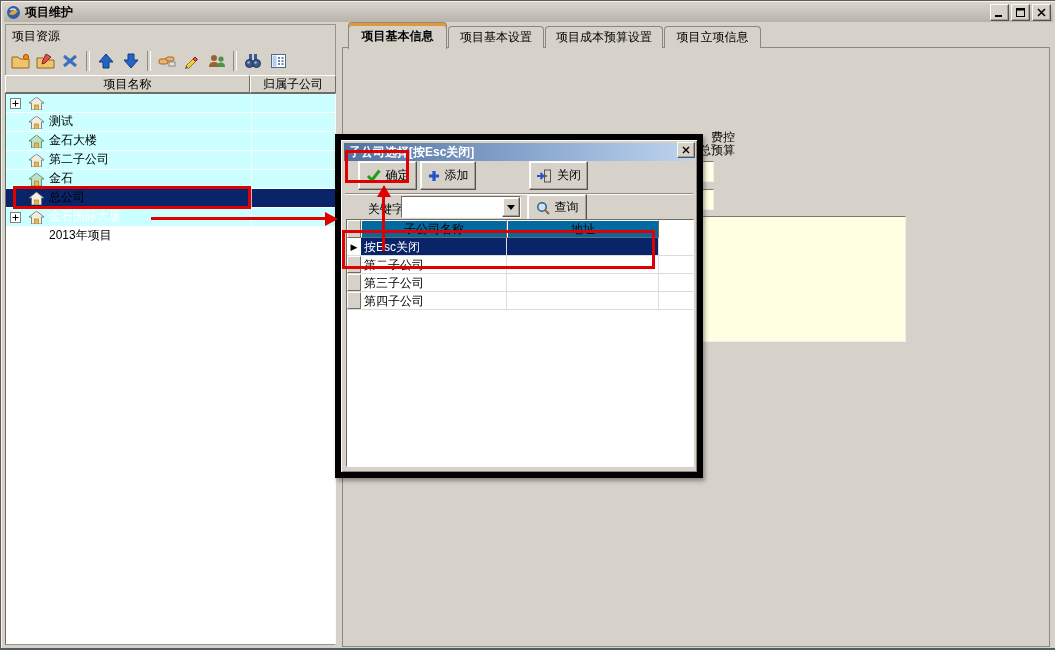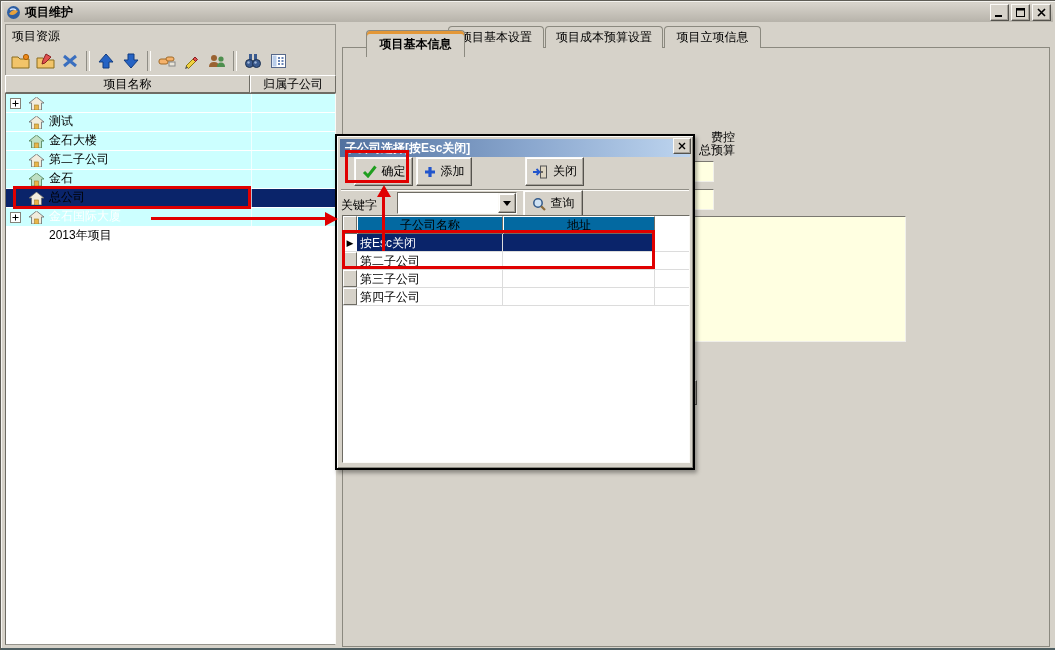--- a/index.html
+++ b/index.html
@@ -50,21 +50,21 @@
   .tab{position:absolute;top:25px;height:21px;background:#d6d2c9;border:1px solid #8b897f;border-bottom:none;
     border-radius:4px 4px 0 0;display:flex;align-items:center;justify-content:center;z-index:2;}
   .tab.active{top:21px;height:26px;z-index:6;box-shadow:inset 0 3px 0 #e39737;font-weight:bold;}
   .tabpage{left:341px;top:46px;width:706px;height:598px;background:#d6d2c9;border:1px solid #8b897f;z-index:1;}
   
   .groupbox{position:absolute;border:1px solid #96948c;border-radius:3px;}
   .legend{position:absolute;top:-8px;left:10px;background:#d6d2c9;padding:0 4px;line-height:14px;}
   .lbl{position:absolute;white-space:nowrap;}
   
   .dialog{left:334px;top:133px;width:356px;height:332px;background:#d6d2c9;z-index:50;
-    border:2px solid #000000;box-shadow:inset 1px 1px 0 #fdfcf9,inset -1px -1px 0 #8a887f,2px 3px 4px rgba(0,0,0,.35);}
+    border:6px solid #000000;box-shadow:inset 1px 1px 0 #fdfcf9,inset -1px -1px 0 #8a887f,2px 3px 4px rgba(0,0,0,.35);}
   .dlg-title{position:absolute;left:3px;top:3px;right:3px;height:18px;
     background:linear-gradient(90deg,#51719f,#8ba8cf 55%,#bed5ef);color:#fff;font-weight:bold;
     line-height:18px;padding-left:5px;box-sizing:border-box;}
   .dlg-x{position:absolute;right:2px;top:2px;width:16px;height:14px;}
   .groove{position:absolute;border-top:1px solid #8f8d85;border-bottom:1px solid #fdfcf9;}
   
   .grid{position:absolute;background:#fff;border:1px solid;border-color:#6e6c64 #fbfaf7 #fbfaf7 #6e6c64;overflow:hidden;}
   .g-hdr{display:flex;height:18px;}
   .g-row{display:flex;height:18px;border-bottom:1px solid #dcdcdc;box-sizing:border-box;}
   .g-ind{width:14px;flex:none;background:#d6d2c9;border:1px solid;border-color:#fff #6e6c64 #6e6c64 #fff;box-sizing:border-box;}
@@ -280,21 +280,21 @@
               <rect x="5.6" y="8" width="3.8" height="5" fill="#e8b64c" stroke="#a07a20" stroke-width="0.6"></rect>
             </svg>
           </span>
         <span class="lab">2013年项目</span>
       </div>
     </div>
   </div>
 
   <div class="abs splitter"></div>
 
-  <div class="tab active" style="left:365px;width:97px;margin-top:8px;">项目基本信息</div>
+  <div class="tab active" style="left:347px;width:97px;">项目基本信息</div>
   <div class="tab" style="left:447px;width:94px;">项目基本设置</div>
   <div class="tab" style="left:544px;width:116px;">项目成本预算设置</div>
   <div class="tab" style="left:663px;width:95px;">项目立项信息</div>
   <div class="abs tabpage"></div>
 
   <div class="groupbox" style="left:352px;top:67px;width:686px;height:355px;">
     <span class="legend">基本信息</span>
   </div>
 
   <span class="lbl" style="left:356px;top:81px;">项目名称*</span>
@@ -437,21 +437,21 @@
           <svg width="16" height="14">
             <rect x="8.5" y="1" width="6" height="12" fill="#ddd5c2" stroke="#555"></rect>
             <circle cx="10" cy="7" r="0.9" fill="#333"></circle>
             <path d="M1 7 H6.5 M4.5 4 L7.5 7 L4.5 10" stroke="#2255cc" stroke-width="1.8" fill="none"></path>
           </svg>
         </span>
       <span>关闭</span>
     </div>
     <div class="groove" style="left:4px;top:53px;right:4px;"></div>
 
-    <span class="lbl" style="left:4px;top:61px;">关键字</span>
+    <span class="lbl" style="left:27px;top:61px;">关键字</span>
     <div class="sunken" style="position:absolute;left:60px;top:56px;width:118px;height:20px;">
       <span class="raised" style="position:absolute;right:0;top:0;width:16px;height:18px;display:flex;align-items:center;justify-content:center;">
           <svg width="8" height="5">
             <path d="M0 0 L8 0 L4 5 Z" fill="#000"></path>
           </svg>
         </span>
     </div>
     <div class="raised btn" style="position:absolute;left:186px;top:54px;width:58px;height:25px;">
       <span style="display:flex;">
           <svg width="14" height="14">

